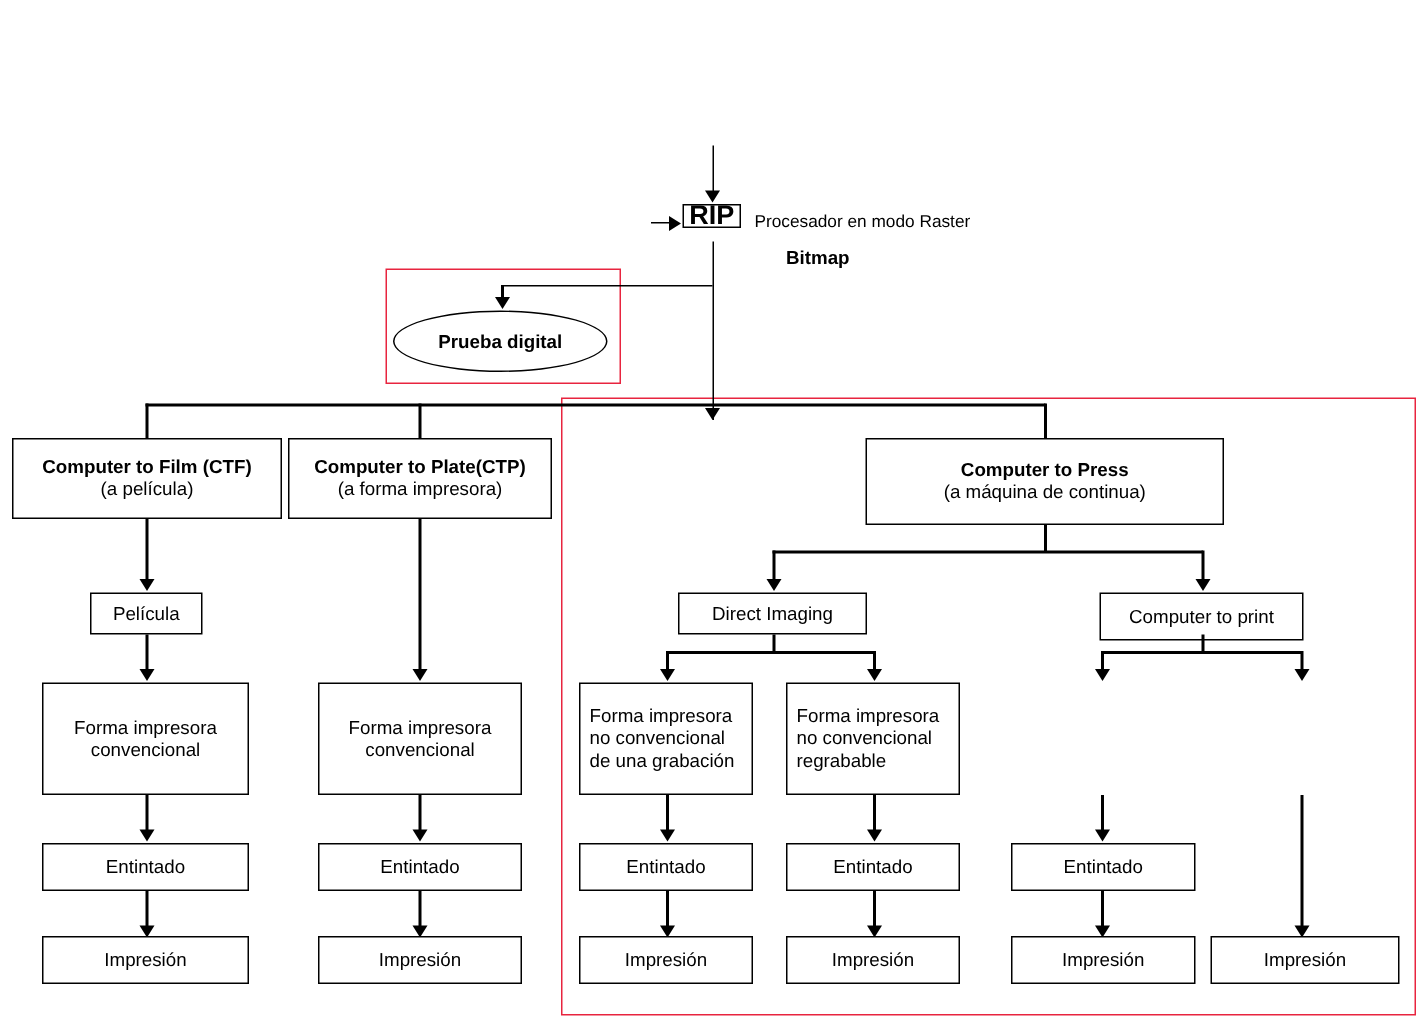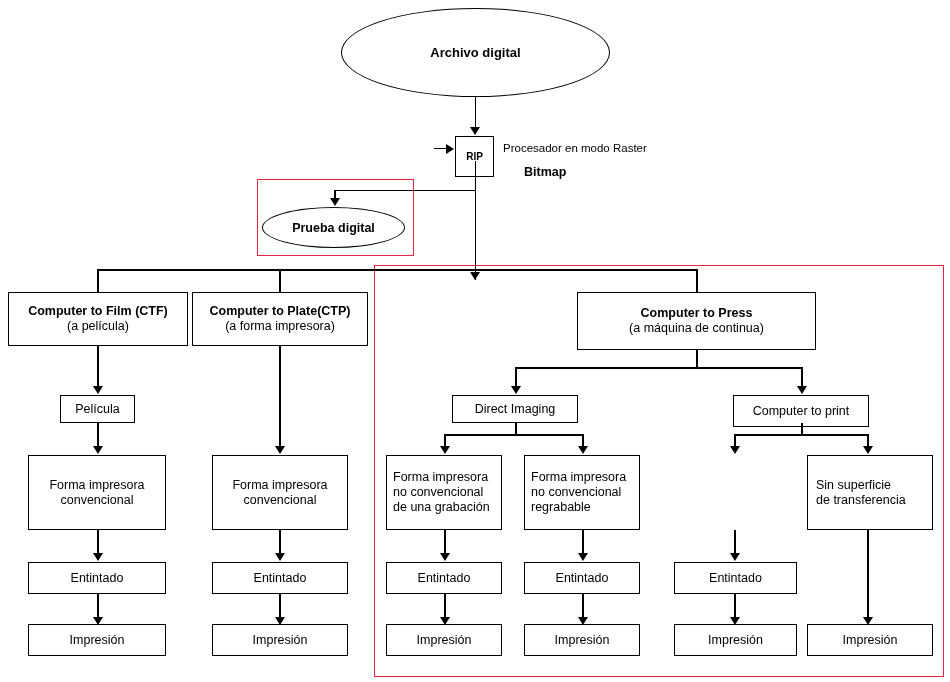--- a/index.html
+++ b/index.html
@@ -23,28 +23,25 @@
   .arrow.right{border-top:5px solid transparent;border-bottom:5px solid transparent;border-left:8px solid #000;border-right:none;}
 </style>
 </head>
 <body>
 
 <div id="stage">
 
   <div class="redbox" style="left:257px;top:179px;width:157px;height:77px;"></div>
   <div class="redbox" style="left:374px;top:265px;width:570px;height:412px;"></div>
 
-  <div class="ellipse" style="left:341px;top:8px;width:269px;height:89px;">
-    <span>Archivo digital</span>
-  </div>
 
   <div class="ln v" style="left:474.5px;top:97px;height:31px;"></div>
   <div class="arrow" style="left:470px;top:127px;"></div>
 
-  <div class="node bold" style="left:455px;top:136px;width:39px;height:41px;font-size:10px;">
+  <div class="node bold" style="left:455px;top:136px;width:39px;height:16px;font-size:18px;">
     <span>RIP</span>
   </div>
   <div class="ln h" style="left:434px;top:147.5px;width:13px;"></div>
   <div class="arrow right" style="left:446px;top:143.5px;"></div>
   <div class="plain" style="left:503px;top:142px;">Procesador en modo Raster</div>
   <div class="plain bold" style="left:524px;top:165px;">Bitmap</div>
 
   <div class="ln v" style="left:474.5px;top:161px;height:119px;"></div>
 
   <div class="ln h" style="left:334px;top:189.5px;width:141px;"></div>
@@ -178,23 +175,19 @@
   <div class="arrow" style="left:729.5px;top:553px;"></div>
   <div class="node" style="left:674px;top:562px;width:123px;height:32px;">
     <span>Entintado</span>
   </div>
   <div class="ln v" style="left:734px;top:594px;height:25px;"></div>
   <div class="arrow" style="left:729.5px;top:617px;"></div>
   <div class="node" style="left:674px;top:624px;width:123px;height:32px;">
     <span>Impresión</span>
   </div>
 
-  <div class="node" style="left:807px;top:455px;width:126px;height:75px;flex-direction:column;align-items:flex-start;padding-left:8px;justify-content:center;text-align:left;">
-    <span>Sin superficie</span>
-    <span>de transferencia</span>
-  </div>
   <div class="ln v" style="left:867px;top:530px;height:88px;"></div>
   <div class="arrow" style="left:862.5px;top:617px;"></div>
   <div class="node" style="left:807px;top:624px;width:126px;height:32px;">
     <span>Impresión</span>
   </div>
 
 </div>
 
 </body></html>

